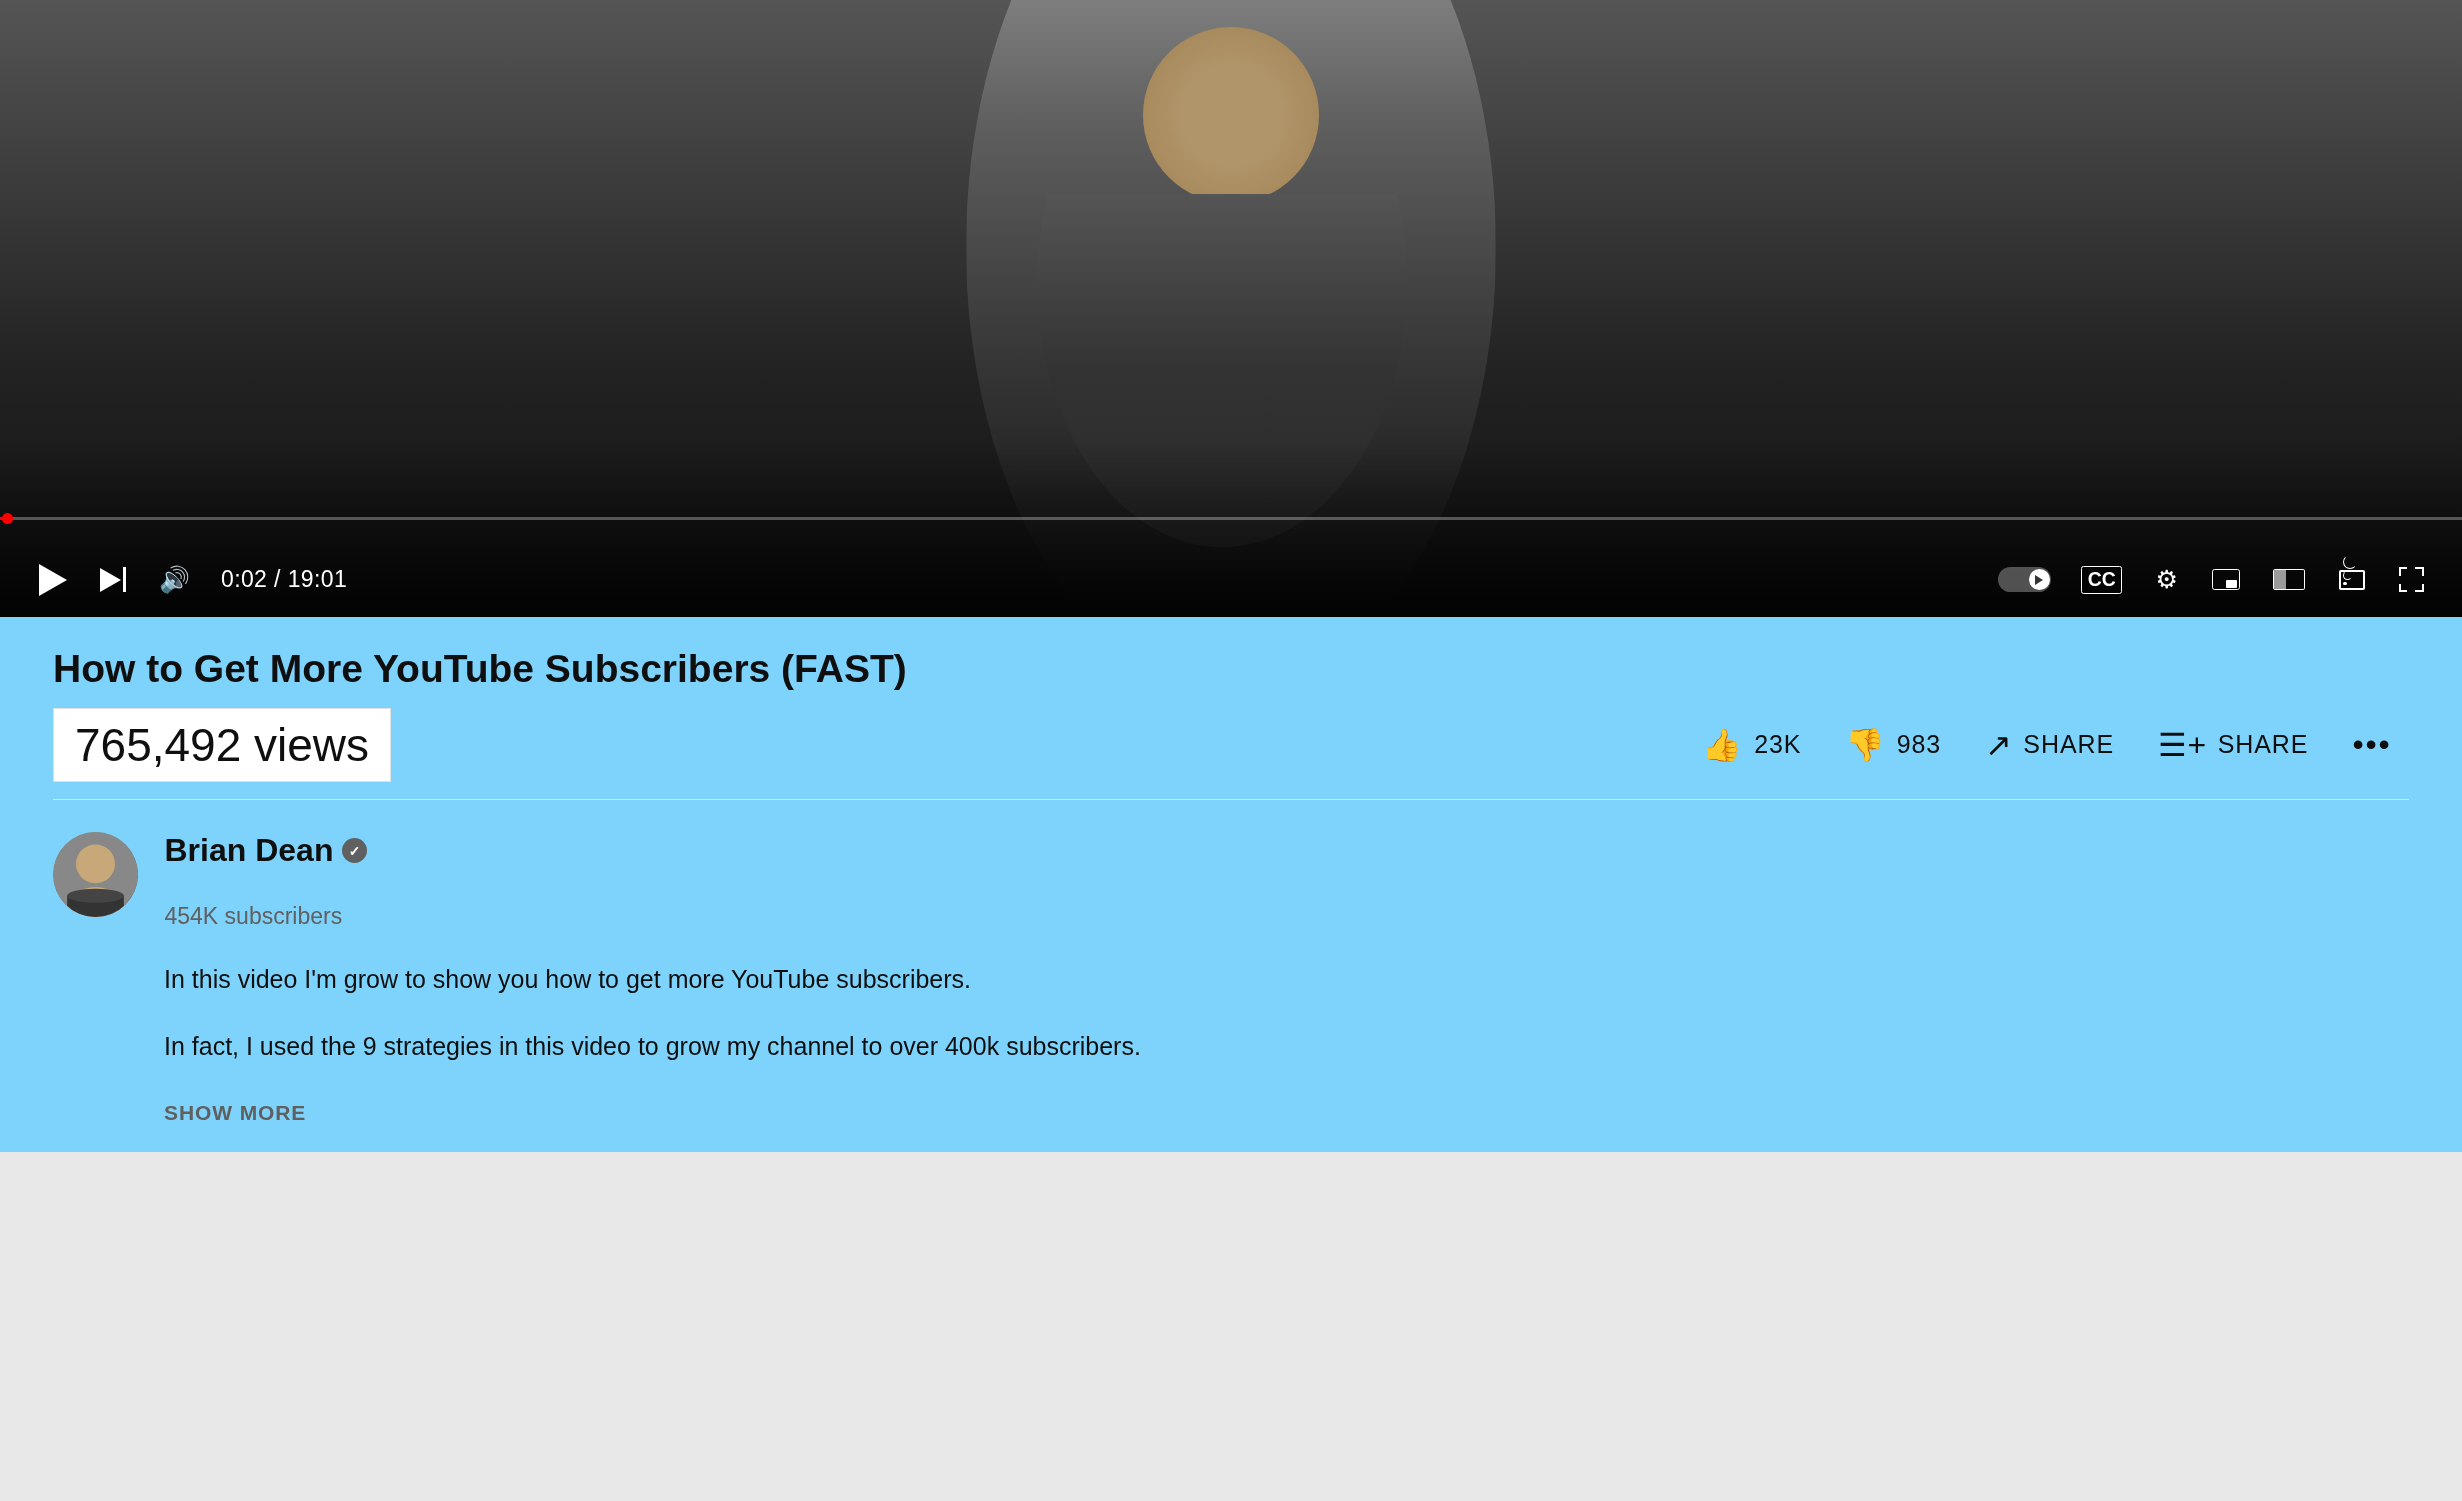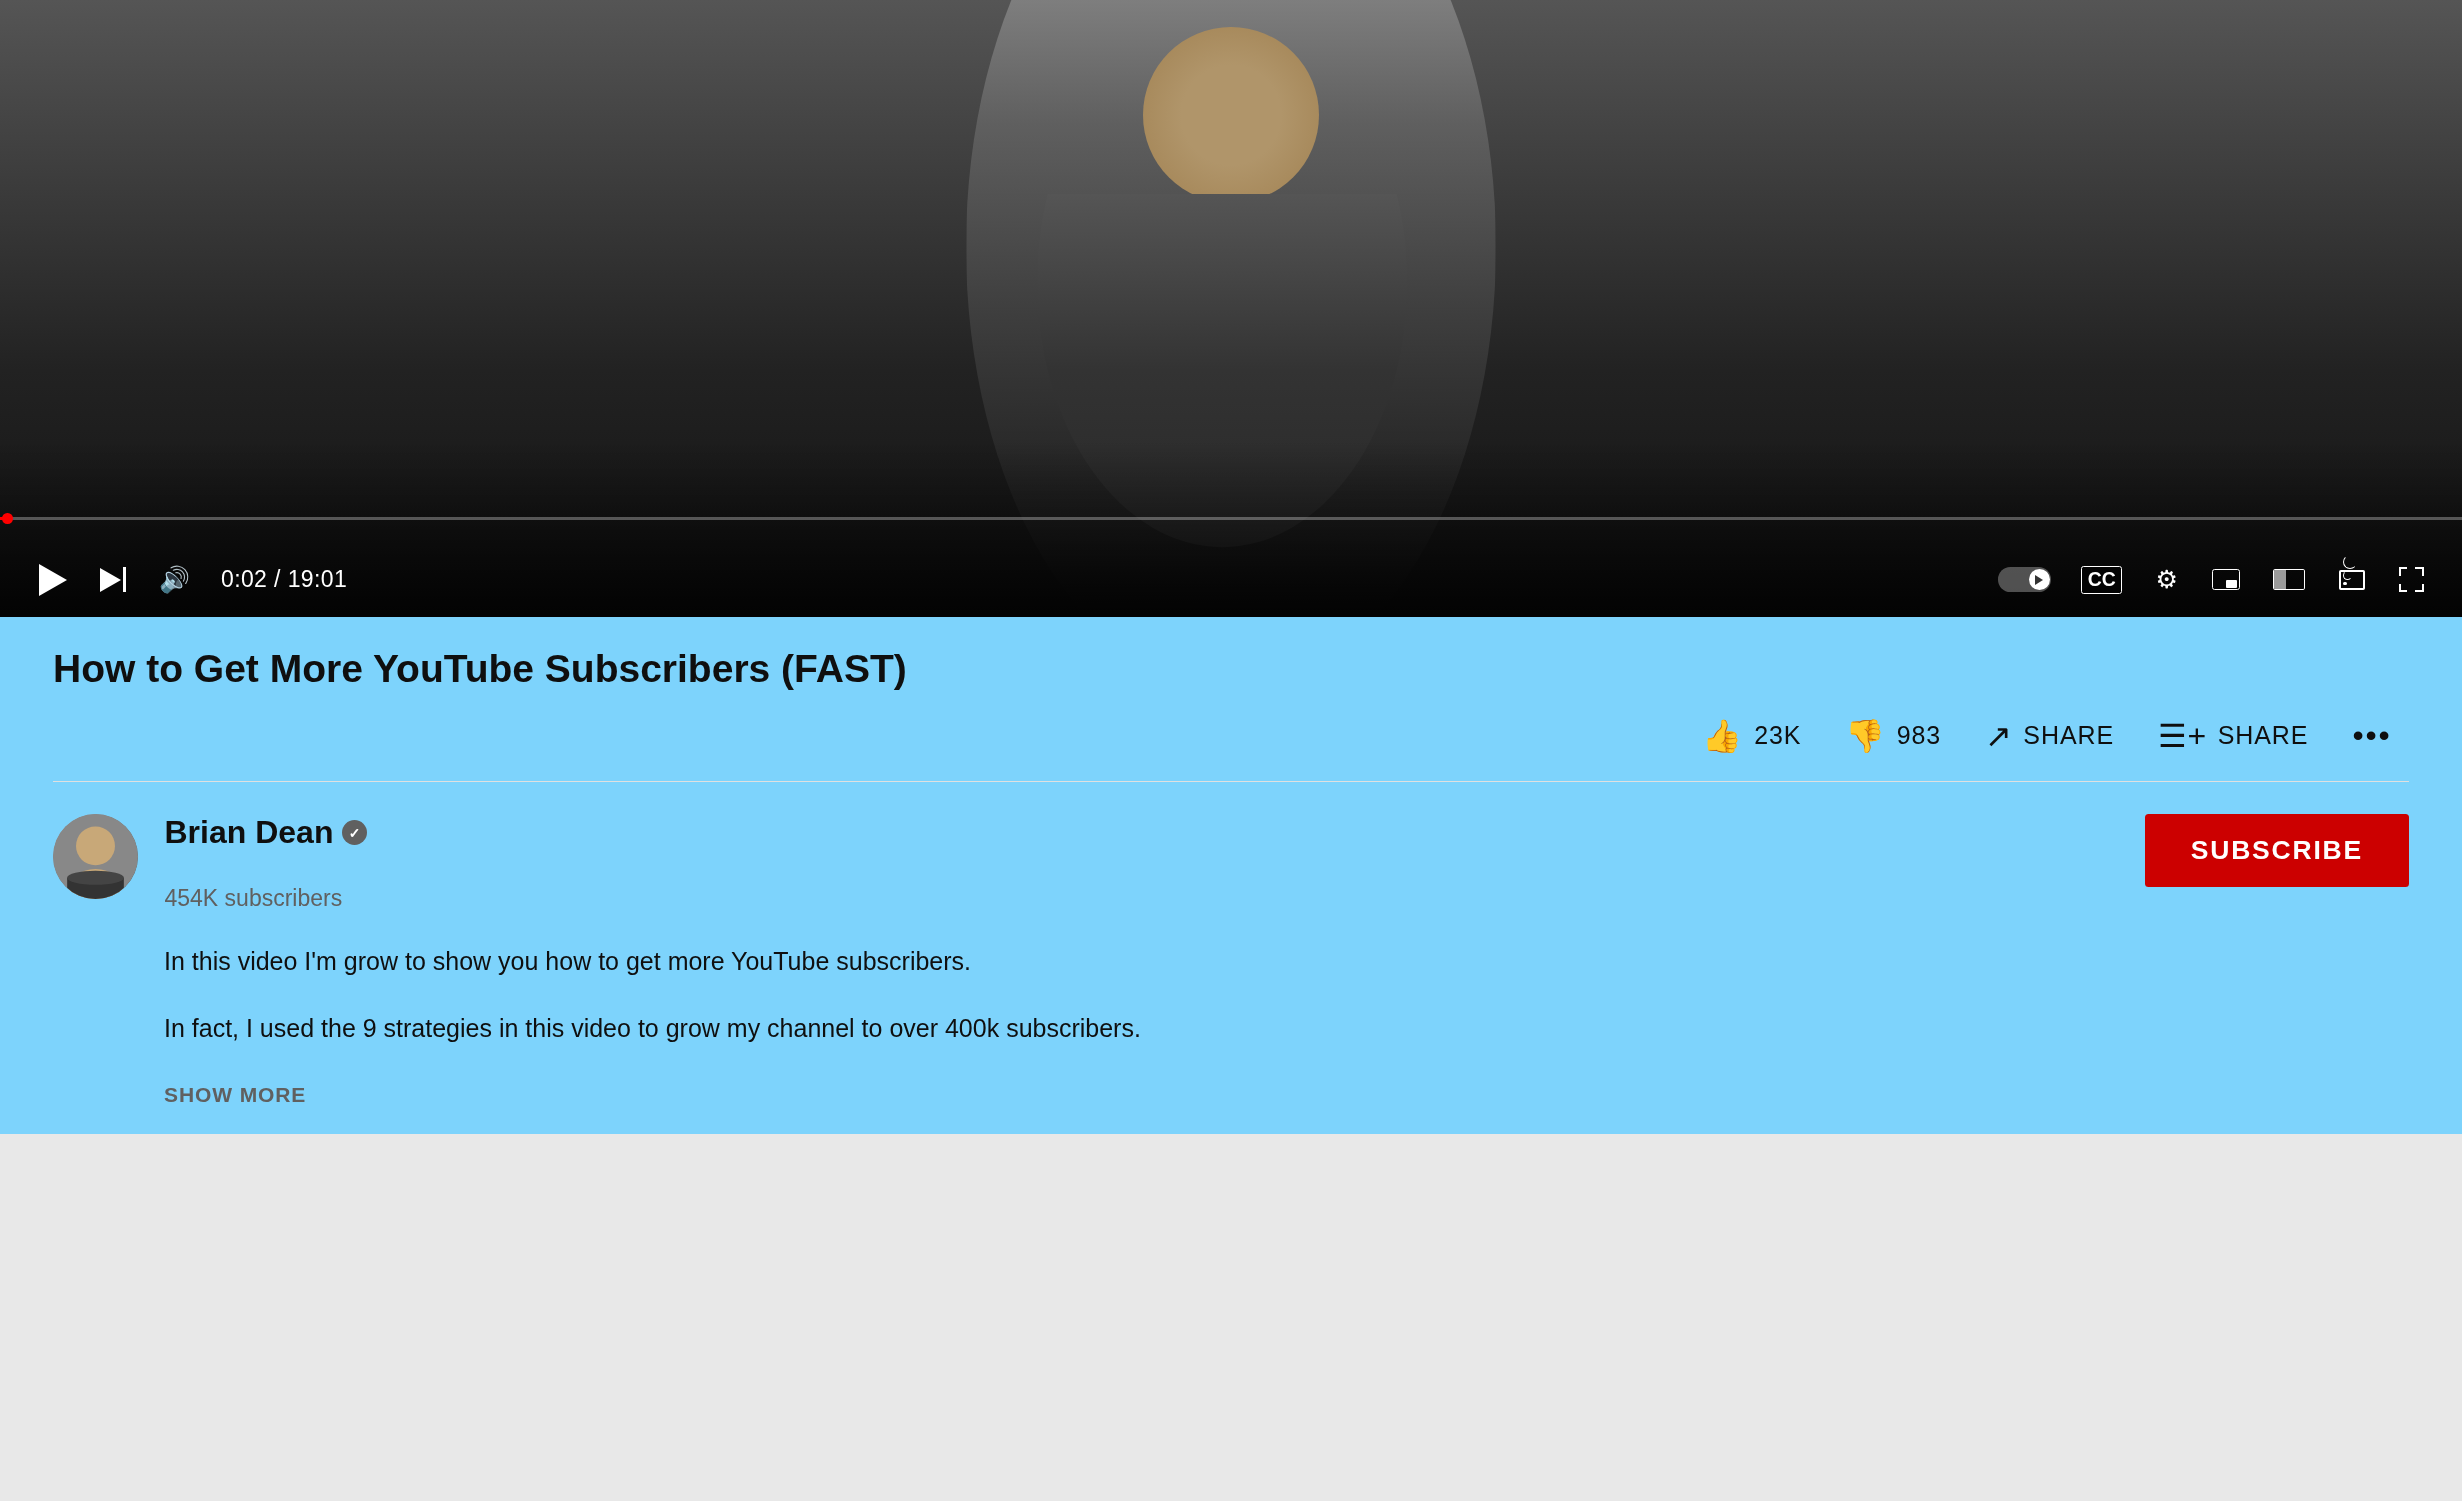--- a/index.html
+++ b/index.html
@@ -511,20 +511,21 @@
       </div>
     </div>
   </div>
 
   <div class="video-info">
 
     <h1 class="video-title">How to Get More YouTube Subscribers (FAST)</h1>
 
     <div class="video-stats-row">
 
+      <div class="views-count">765,492 views</div>
 
       <div class="action-buttons">
 
         <button class="action-btn">
           <span class="icon">👍</span>
           <span>23K</span>
         </button>
 
         <button class="action-btn">
           <span class="icon">👎</span>
@@ -560,21 +561,20 @@
       </div>
 
       <div class="channel-text">
         <div class="channel-name-row">
           <span class="channel-name">Brian Dean</span>
           <div class="verified-badge">✓</div>
         </div>
         <span class="subscriber-count">454K subscribers</span>
       </div>
 
-      <button class="subscribe-btn">SUBSCRIBE</button>
     </div>
 
     <div class="description">
       <p>In this video I'm grow to show you how to get more YouTube subscribers.</p>
       <p>In fact, I used the 9 strategies in this video to grow my channel to over 400k subscribers.</p>
       <button class="show-more-btn">SHOW MORE</button>
     </div>
   </div>
 </div>
 

